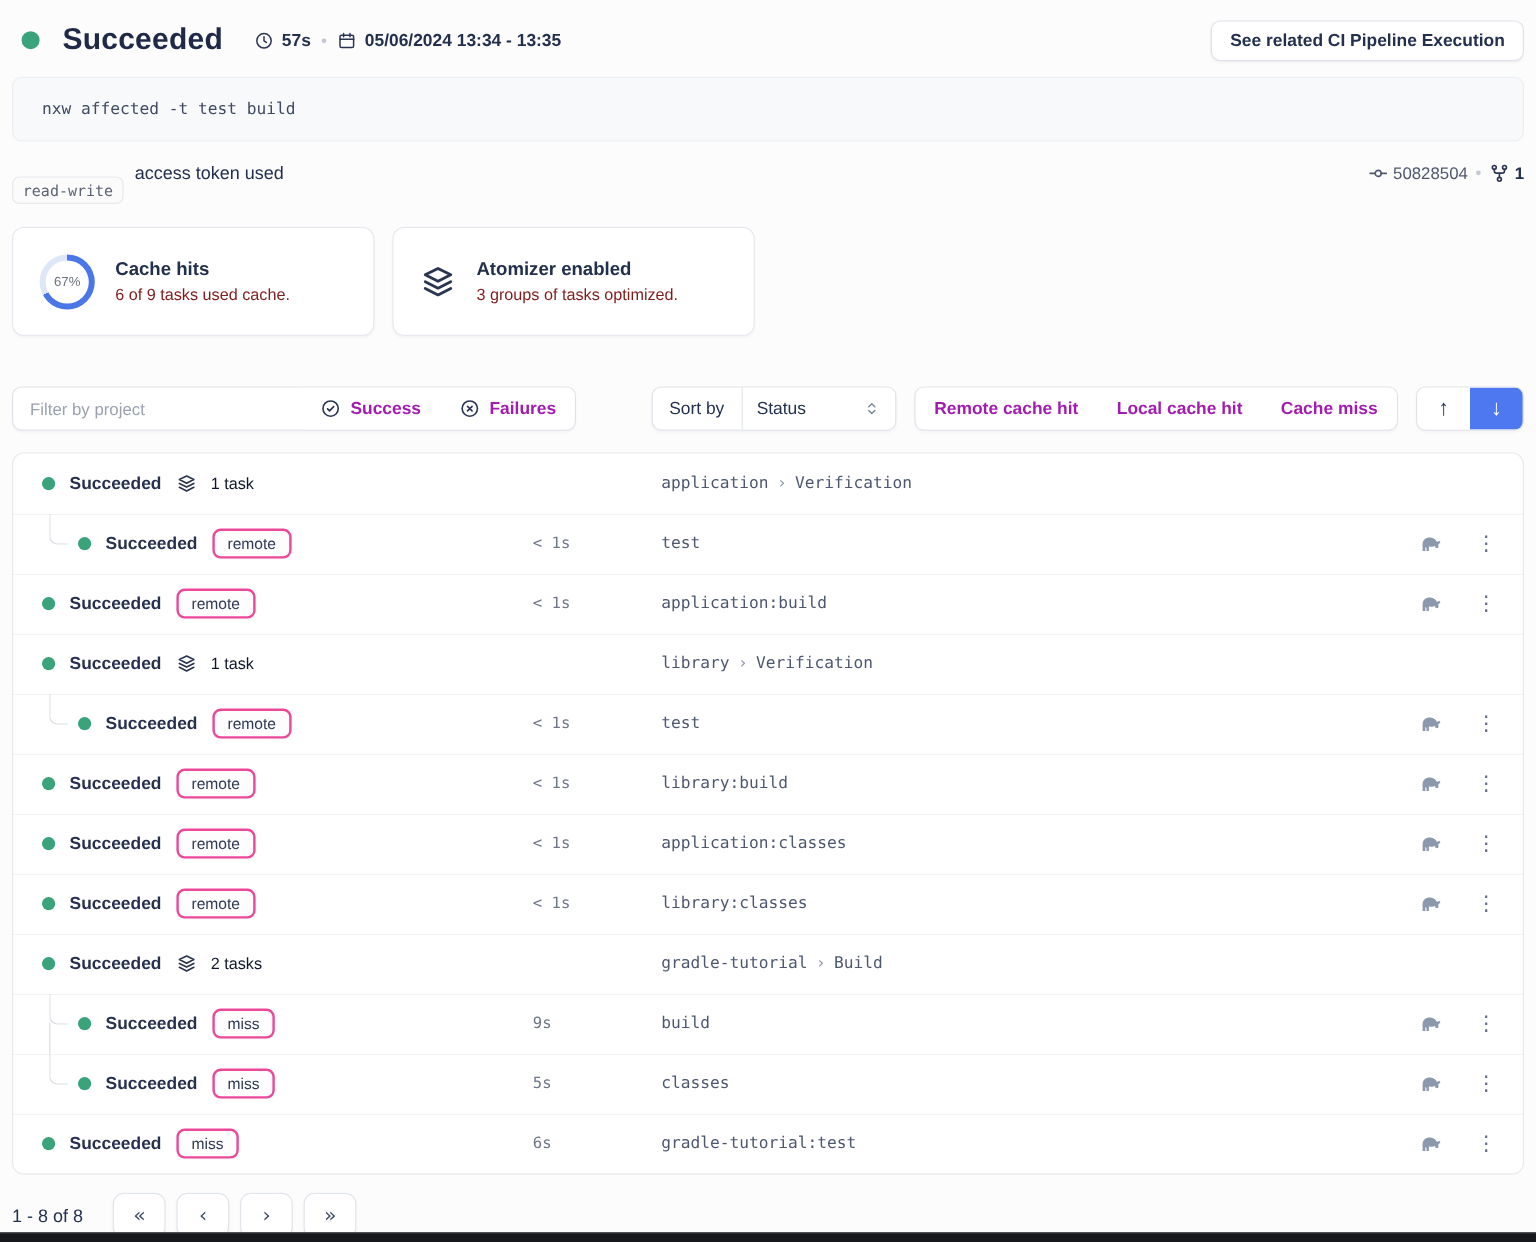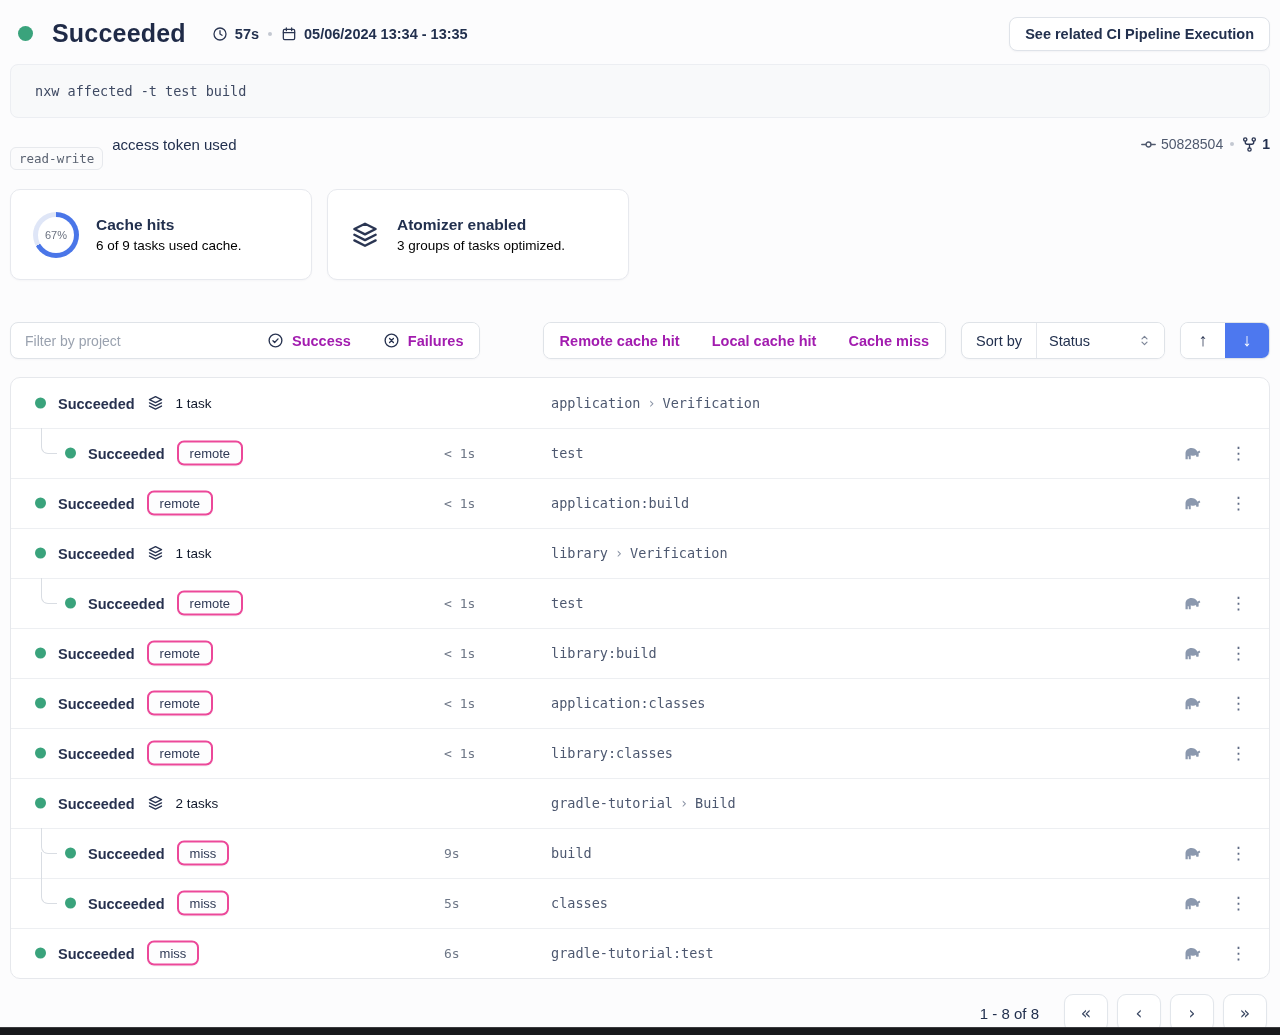--- a/index.html
+++ b/index.html
@@ -52,21 +52,21 @@
     display:flex; align-items:center; padding:0 22px; gap:17px;
     box-shadow:0 1px 2px rgba(20,30,60,.03);
   }
   .donut { width:46px; height:46px; border-radius:50%; position:relative; flex:none; }
   .donut-hole {
     position:absolute; inset:5px; border-radius:50%; background:#fff;
     display:flex; align-items:center; justify-content:center;
     font-size:11px; color:#6b7280;
   }
   .card-title { font-size:15.5px; font-weight:700; color:#22304e; }
-  .card-sub { font-size:13.5px; color:#000000; margin-top:4px; }
+  .card-sub { font-size:13.5px; color:#7f1d1d; margin-top:4px; }
   .atomizer-ic { flex:none; width:30px; display:flex; }
 
   
   .filter-bar { display:flex; align-items:center; margin-top:42px; height:37px; }
   .seg-group {
     display:flex; align-items:stretch; height:37px; background:#fff;
     border:1px solid #dfe3e8; border-radius:8px; overflow:hidden;
     box-shadow:0 1px 2px rgba(20,30,60,.03);
   }
   .seg-group > * + * { border-left:1px solid #e4e7ec; }
@@ -109,21 +109,21 @@
     padding:3px 11px; box-shadow:0 1px 1px rgba(20,30,60,.03);
   }
   .col-duration { position:absolute; left:433px; top:50%; transform:translateY(-50%); font-size:13px; color:#6e7787; }
   .col-name { position:absolute; left:540px; top:50%; transform:translateY(-50%); font-size:13.5px; color:#4d5870; }
   .path-sep { color:#8a93a5; margin:0 7px; }
   .col-actions { position:absolute; right:22px; top:50%; transform:translateY(-50%); display:flex; align-items:center; gap:27px; }
   .kebab { font-size:17px; color:#5f6b84; cursor:pointer; line-height:1; }
   .elephant { display:flex; cursor:pointer; }
 
   
-  .pagination { margin-top:15px; display:flex; align-items:center; justify-content:flex-end; gap:9px; padding-right:3px; }
+  .pagination { margin-top:15px; display:flex; align-items:center; gap:9px; padding-right:3px; }
   .page-range { font-size:15px; color:#22304e; margin-right:16px; }
   .pg-btn {
     width:44px; height:38px; background:#fff; border:1px solid #e2e6eb; border-radius:9px;
     font-size:17px; color:#3c4964; cursor:pointer; box-shadow:0 1px 2px rgba(20,30,60,.03);
     display:flex; align-items:center; justify-content:center; font-family:"DejaVu Sans", sans-serif;
   }
 
   .bottom-bar { position:absolute; left:0; right:0; bottom:0; height:8px; background:#17181b; border-top:1px solid #3a3b3e; }
 </style>
 </head>
@@ -218,33 +218,33 @@
         <svg class="icon-stroke" width="17" height="17" viewBox="0 0 24 24" stroke-width="1.7">
             <circle cx="12" cy="12" r="9"></circle>
             <path d="M9.3 9.3l5.4 5.4M14.7 9.3l-5.4 5.4"></path>
           </svg>
         <span>Failures</span>
       </button>
     </div>
 
     <div class="right-controls">
       <div class="seg-group">
-        <button class="seg-btn">Remote cache hit</button>
-        <button class="seg-btn">Local cache hit</button>
-        <button class="seg-btn">Cache miss</button>
-      </div>
-
-      <div class="seg-group">
         <span class="sort-label">Sort by</span>
         <div class="sort-select">
           <span class="val">Status</span>
           <svg class="icon-stroke" style="stroke:#7d8698" width="15" height="15" viewBox="0 0 24 24" stroke-width="2">
               <path d="M8 9.5l4-4 4 4M8 14.5l4 4 4-4"></path>
             </svg>
         </div>
+      </div>
+
+      <div class="seg-group">
+        <button class="seg-btn">Remote cache hit</button>
+        <button class="seg-btn">Local cache hit</button>
+        <button class="seg-btn">Cache miss</button>
       </div>
 
       <div class="seg-group">
         <button class="dir-btn">↑</button>
         <button class="dir-btn active">↓</button>
       </div>
     </div>
   </div>
 
   <div class="task-list" id="task-list">

